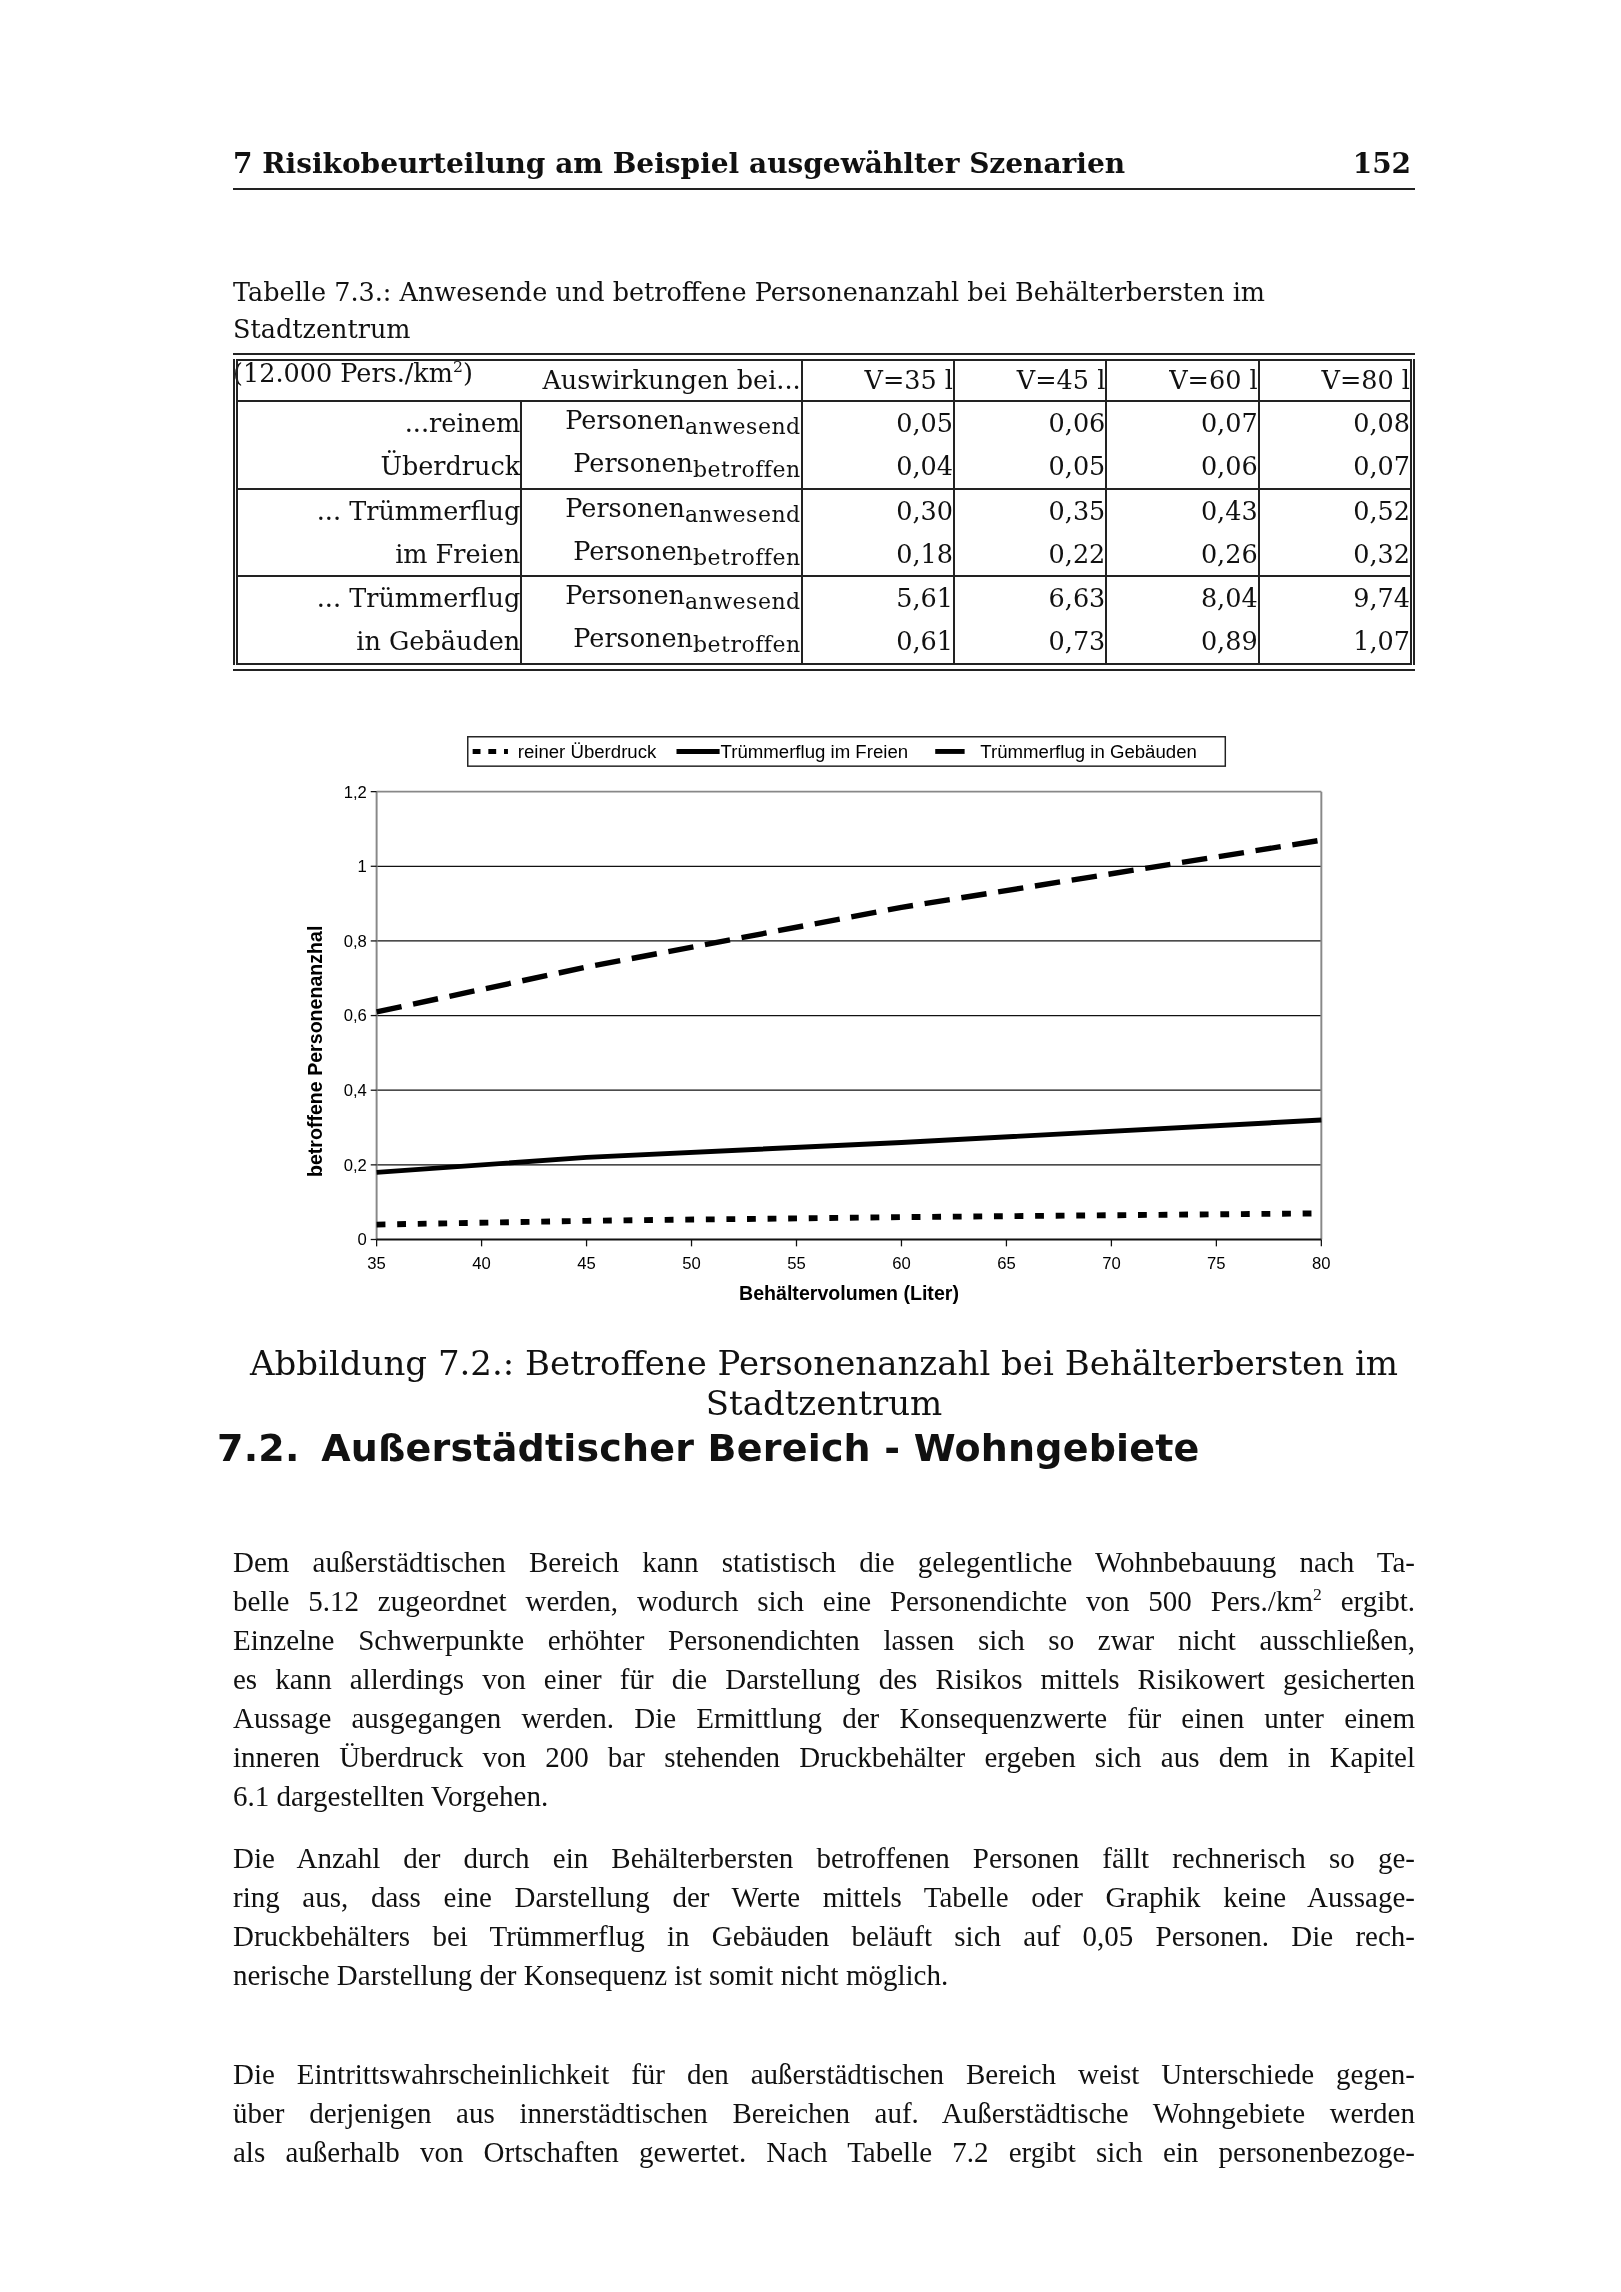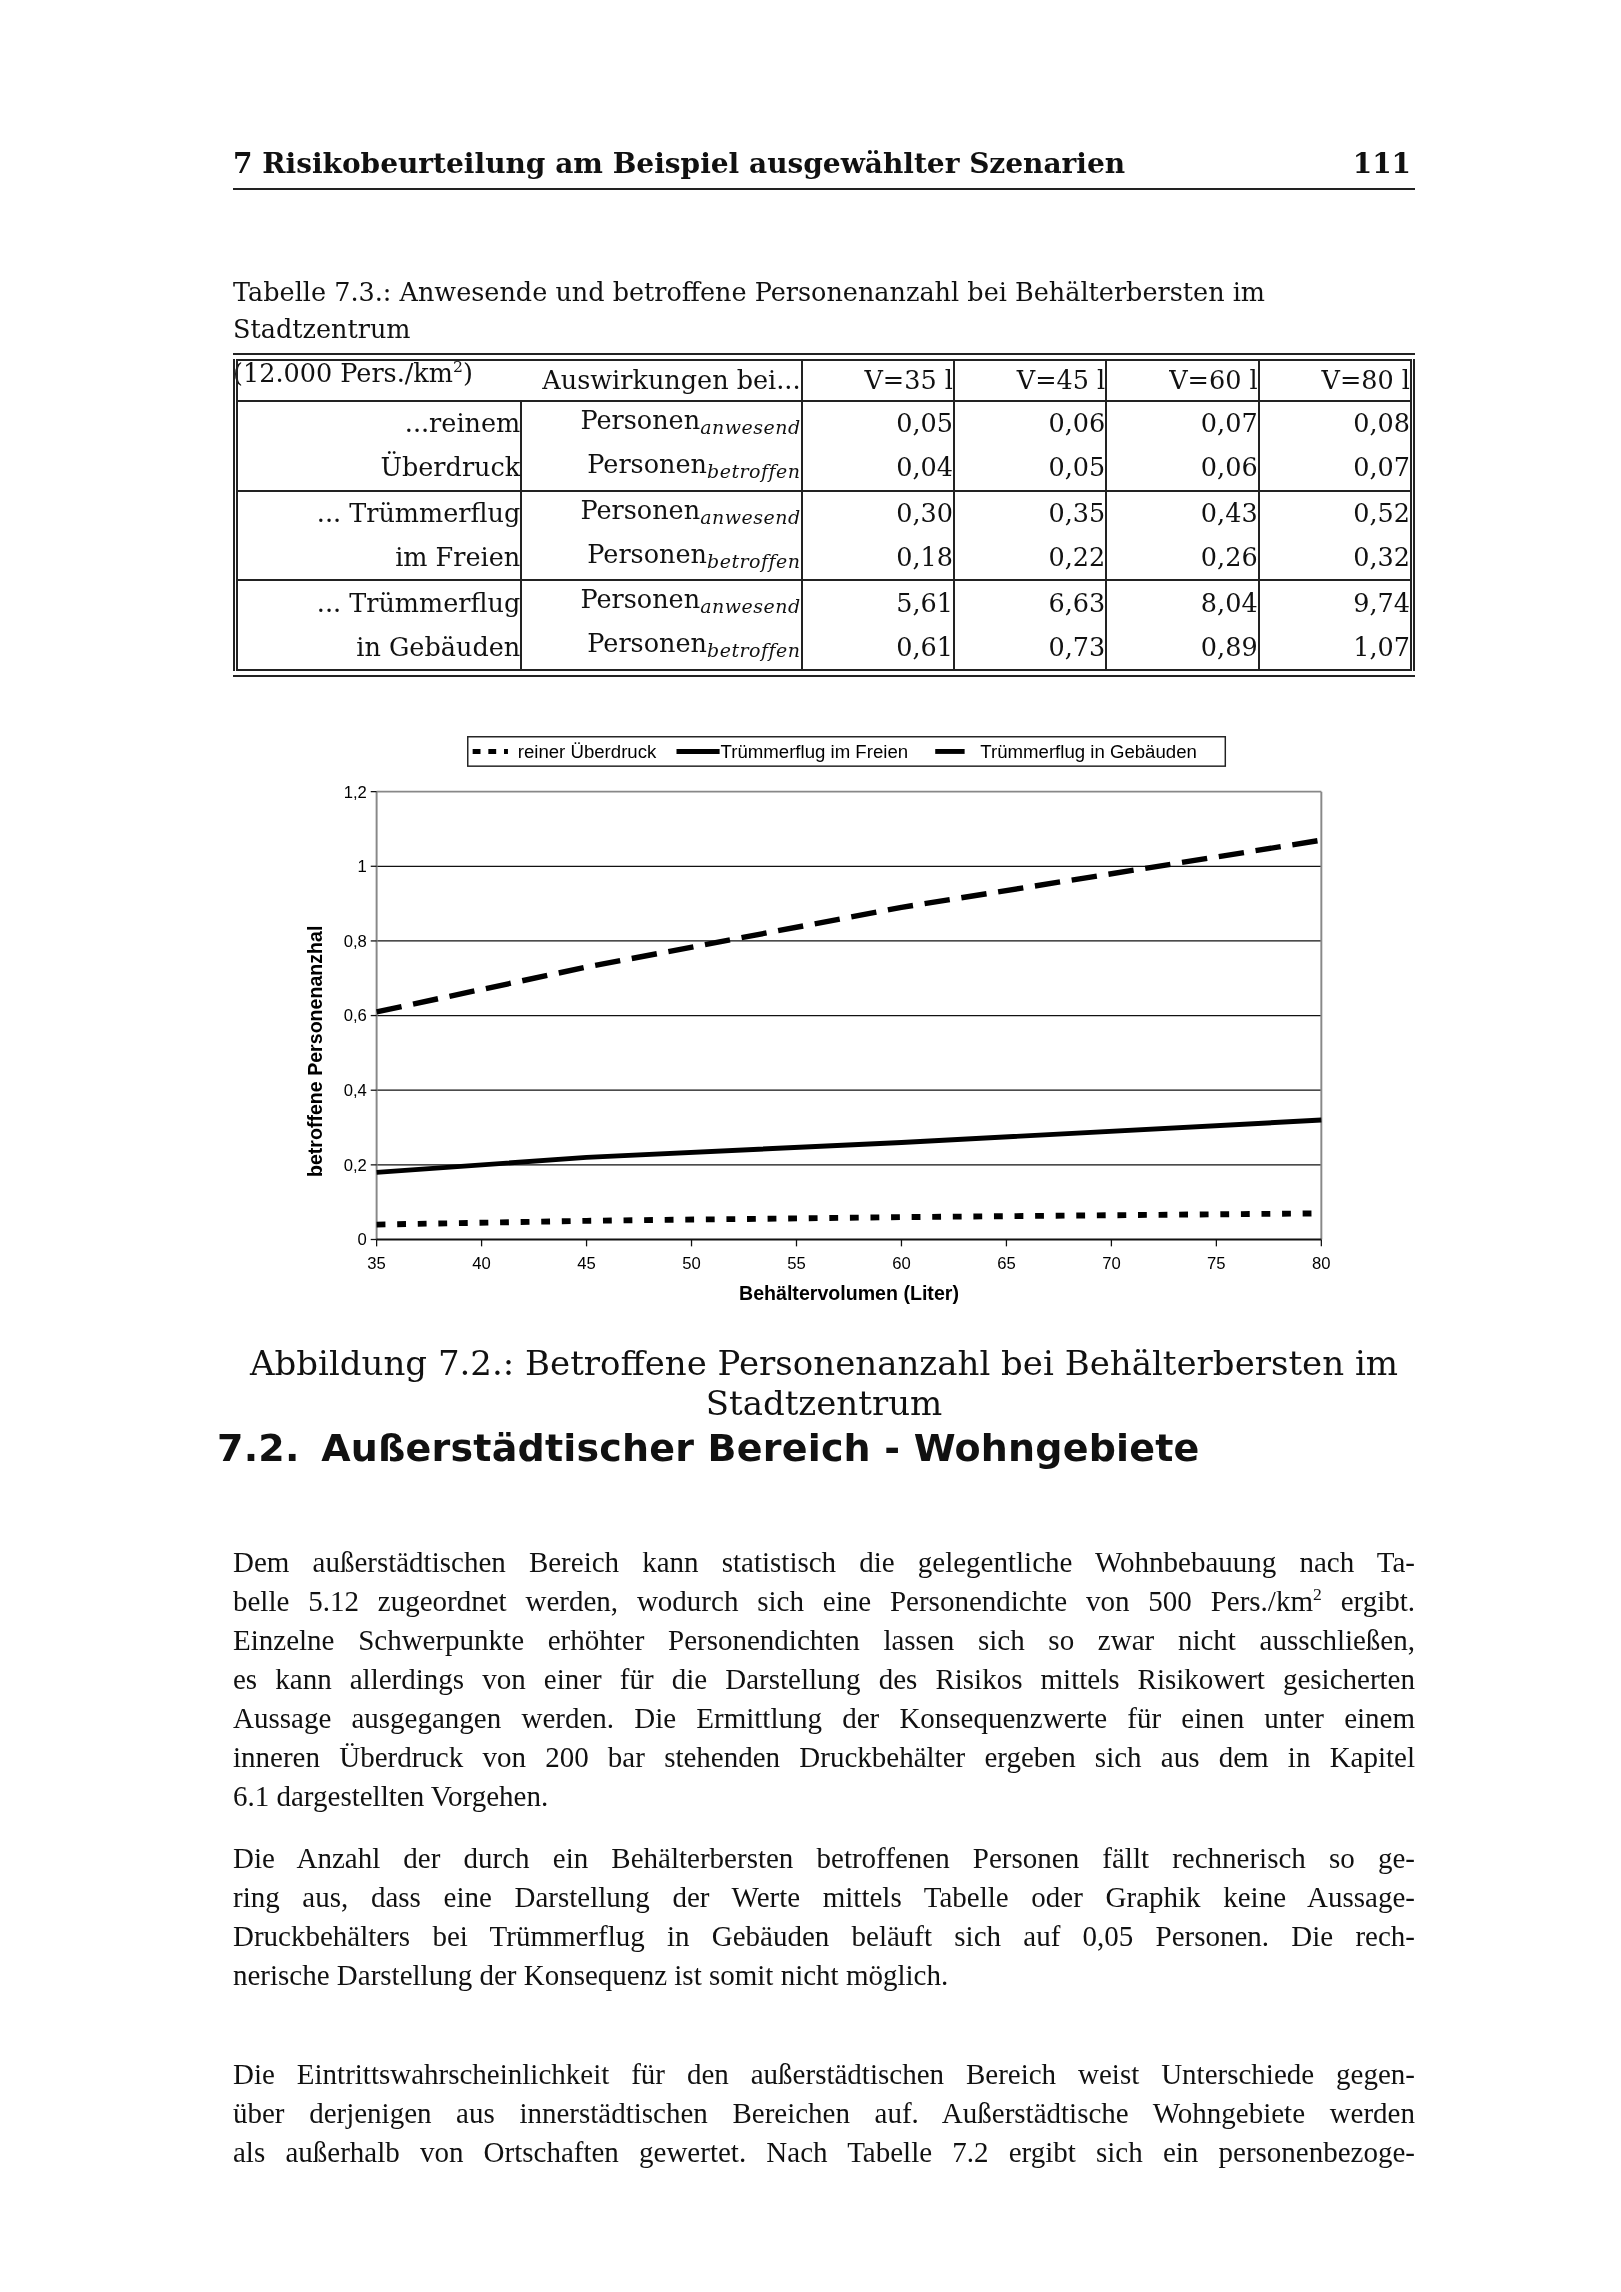--- a/index.html
+++ b/index.html
@@ -25,21 +25,21 @@
   table.data { border-collapse: collapse; width: 1182px; margin-top: 3.9px; margin-bottom: 3.9px;
     font-family: "DejaVu Serif", serif; font-size: 25.5px; text-align: right; }
   table.data td { padding: 0 0 0 21.6px; height: 37px; line-height: 37px; vertical-align: middle; white-space: nowrap; }
   table.data tr.head td { height: 39px; border-bottom: 2px solid #222; }
   table.data tr.grp-end td { border-bottom: 2px solid #222; }
   table.data td.c0 { width: 261px; border-left: 5.9px double #222; }
   table.data td.c1 { width: 257px; border-left: 2px solid #222; }
   table.data td.cv { width: 129px; border-left: 2px solid #222; }
   table.data td.cl { border-right: 5.9px double #222; }
   table.data tr.head td.hspan { border-left: 5.9px double #222; }
-  table.data sub { font-style: italic; font-size: 19px; vertical-align: -4.9px; letter-spacing: 0.5px; }
+  table.data sub { font-size: 22px; vertical-align: -4.9px; letter-spacing: 0.5px; }
   table.data tr:first-child td { border-top: 2px solid #222; }
   table.data tr:last-child td { border-bottom: 2px solid #222; }
 
   
   #chart { left: 294px; top: 725px; width: 1059px; height: 588px; }
   #chart text { font-family: "Liberation Sans", sans-serif; }
 
   
   #figure-caption { left: 233px; top: 1343px; width: 1182px; text-align: center; font-size: 34px;
     font-family: "DejaVu Serif", serif; }
@@ -57,21 +57,21 @@
   .para sup { font-size: 17.6px; line-height: 0; }
   #para-1 { top: 1543px; }
   #para-2 { top: 1839px; }
   #para-3 { top: 2055px; }
 </style>
 </head>
 <body>
 
 <div id="running-header" class="abs">
   <span class="title">7 Risikobeurteilung am Beispiel ausgewählter Szenarien</span>
-  <span class="page">111</span>
+  <span class="page">152</span>
 </div>
 
 <div id="table-caption" class="abs">
   <div>Tabelle 7.3.: Anwesende und betroffene Personenanzahl bei Behälterbersten im Stadtzentrum</div>
   <div class="cap-line2"><span>(12.000 Pers./km</span><sup>2</sup><span>)</span></div>
 </div>
 
 <div id="table-wrap" class="abs">
   <div class="rule"></div>
   <table class="data">

